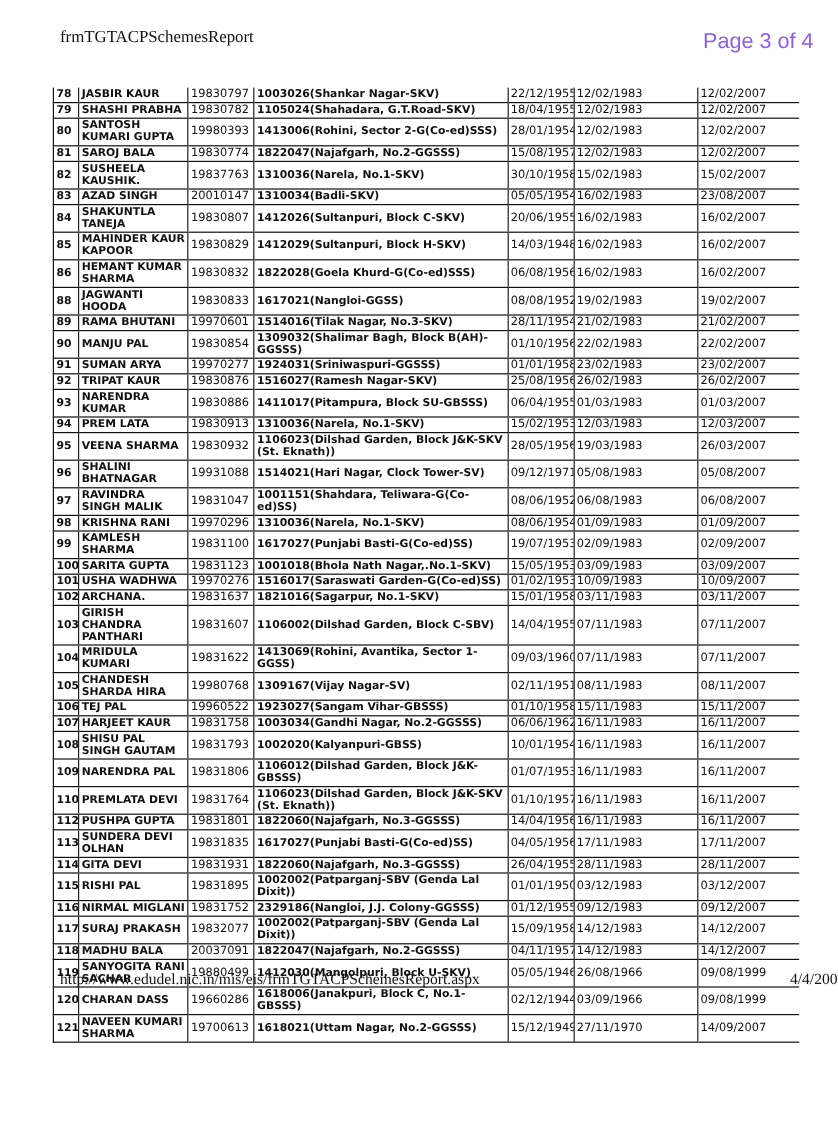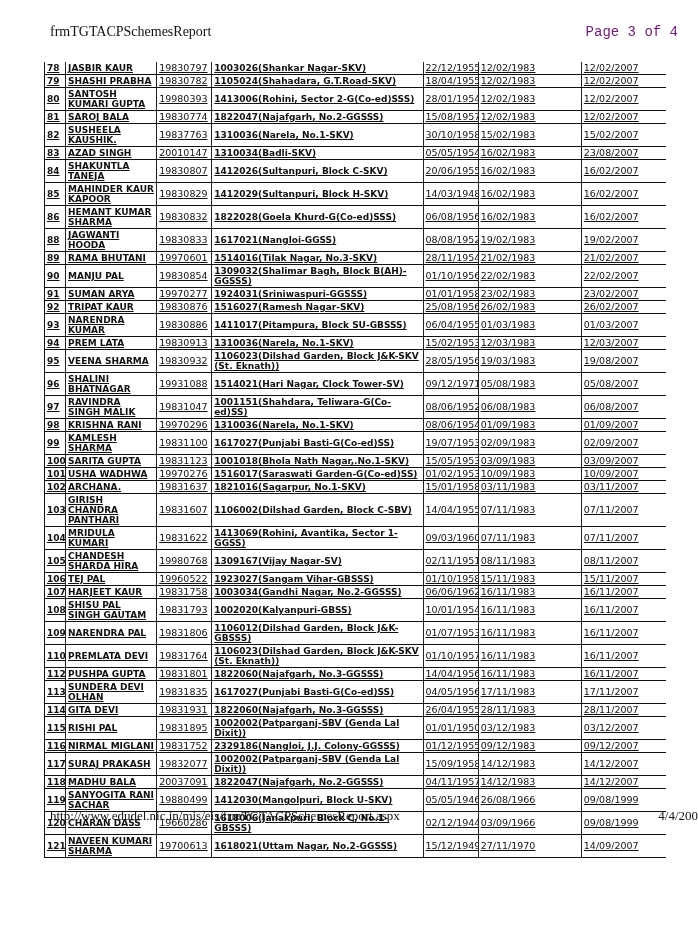--- a/index.html
+++ b/index.html
@@ -1,19 +1,19 @@
 <!DOCTYPE html>
 <html><head>
   <meta charset="utf-8">
   <style>
     html, body { margin: 0; padding: 0; background: #ffffff; }
     body { width: 698px; height: 950px; position: relative; overflow: hidden; font-family: "DejaVu Sans", sans-serif; color: #111; }
     .hdr-title { position: absolute; left: 50px; top: 24px; font-family: "Liberation Serif", serif; font-size: 14px; color: #111; }
-    .hdr-page { position: absolute; right: 20px; top: 24px; font-family: Liberation Mono, monospace; font-size: 14px; color: #701a75; }
-    table.rep { position: absolute; left: 44px; top: 62px; width: 622px; border-collapse: collapse; table-layout: fixed; font-size: 9px; font-weight: bold; text-decoration: underline; }
+    .hdr-page { position: absolute; right: 20px; top: 24px; font-family: Liberation Sans, sans-serif; font-size: 18px; color: #8b5cf6; }
+    table.rep { position: absolute; left: 44px; top: 73px; width: 622px; border-collapse: collapse; table-layout: fixed; font-size: 9px; font-weight: bold; }
     table.rep td { border-bottom: 1.6px solid #111; border-left: 1px solid #222; padding: 1px 2px; vertical-align: middle; line-height: 10px; white-space: normal; overflow: hidden; }
     table.rep td.c-sn { width: 16px; border-left: 1.6px solid #111; font-weight: bold; }
     table.rep td.c-name { width: 86px; text-transform: uppercase; }
     table.rep td.c-id { width: 50px; font-weight: normal; font-size: 9.5px; }
     table.rep td.c-school { width: 206px; margin-left: 16px; }
     table.rep td.c-dob { width: 50px; font-weight: normal; font-size: 9.5px; }
     table.rep td.c-appt { width: 98px; font-weight: normal; font-size: 9.5px; }
     table.rep td.c-acp { width: 80px; font-weight: normal; font-size: 9.5px; border-right: none; }
     table.rep tr { height: 12px; }
     table.rep tr.tall { height: 22px; }
@@ -172,21 +172,21 @@
         <td class="c-appt">12/03/1983</td>
         <td class="c-acp">12/03/2007</td>
       </tr>
       <tr class="tall">
         <td class="c-sn">95</td>
         <td class="c-name">VEENA SHARMA</td>
         <td class="c-id">19830932</td>
         <td class="c-school">1106023(Dilshad Garden, Block J&amp;K-SKV (St. Eknath))</td>
         <td class="c-dob">28/05/1956</td>
         <td class="c-appt">19/03/1983</td>
-        <td class="c-acp">19/08/2007</td>
+        <td class="c-acp">26/03/2007</td>
       </tr>
       <tr>
         <td class="c-sn">96</td>
         <td class="c-name">SHALINI BHATNAGAR</td>
         <td class="c-id">19931088</td>
         <td class="c-school">1514021(Hari Nagar, Clock Tower-SV)</td>
         <td class="c-dob">09/12/1971</td>
         <td class="c-appt">05/08/1983</td>
         <td class="c-acp">05/08/2007</td>
       </tr>

